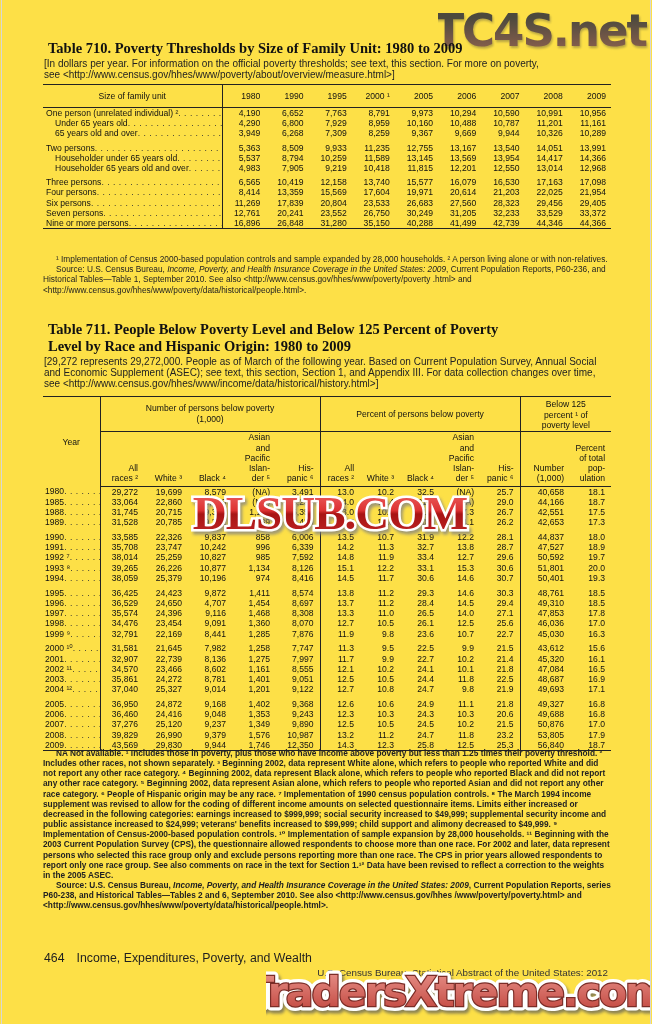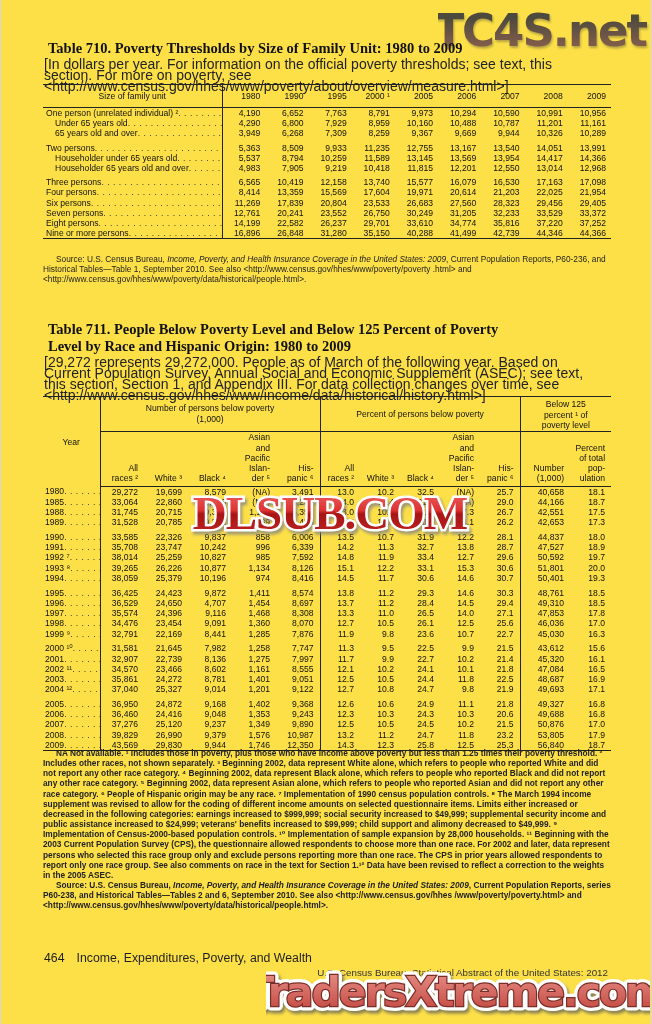--- a/index.html
+++ b/index.html
@@ -8,21 +8,21 @@
   .edge{position:absolute;top:0;bottom:0;width:1px;background:#d7d7d7;}
   .edge.left{left:1px;} .edge.right{right:1px;}
 
   .content{position:absolute;inset:0;z-index:1;}
 
   
   .tbl-title{position:absolute;font-family:"Liberation Serif","DejaVu Serif",serif;
              font-weight:bold;font-size:14.5px;line-height:17px;color:#111;white-space:pre-line;}
   #title710{left:48px;top:40px;width:560px;}
   #title711{left:48px;top:321px;width:560px;}
-  .tbl-note{position:absolute;font-size:14px;line-height:10.9px;color:#222;}
+  .tbl-note{position:absolute;font-size:10px;line-height:10.9px;color:#222;}
   #note710{left:44px;top:59px;width:508px;}
   #note711{left:44px;top:357px;width:556px;}
 
   
   table{border-collapse:collapse;table-layout:fixed;}
   .datatable{position:absolute;left:43px;width:568px;font-size:8.6px;color:#111;}
   #table710{top:84px;}
   #table711{top:396px;}
   .datatable table{width:568px;border-top:1.5px solid #222;border-bottom:1.5px solid #222;}
 
@@ -283,56 +283,40 @@
               <td class="num">26,750</td>
               <td class="num">30,249</td>
               <td class="num">31,205</td>
               <td class="num">32,233</td>
               <td class="num">33,529</td>
               <td class="num">33,372</td>
             </tr>
             <tr>
               <td class="stub">
                 <div class="stubflex">
-                  <span class="lbl">Eight persons</span>
-                  <span class="leader"></span>
-                </div>
-              </td>
-              <td class="num">14,199</td>
-              <td class="num">22,582</td>
-              <td class="num">26,237</td>
-              <td class="num">29,701</td>
-              <td class="num">33,610</td>
-              <td class="num">34,774</td>
-              <td class="num">35,816</td>
-              <td class="num">37,220</td>
-              <td class="num">37,252</td>
-            </tr>
-            <tr>
-              <td class="stub">
-                <div class="stubflex">
                   <span class="lbl">Nine or more persons</span>
                   <span class="leader"></span>
                 </div>
               </td>
               <td class="num">16,896</td>
               <td class="num">26,848</td>
               <td class="num">31,280</td>
               <td class="num">35,150</td>
               <td class="num">40,288</td>
               <td class="num">41,499</td>
               <td class="num">42,739</td>
               <td class="num">44,346</td>
               <td class="num">44,366</td>
             </tr>
           </tbody>
       </table>
     </div>
 
     <div class="footnote" id="foot710">
+      <p>¹ Implementation of Census 2000-based population controls and sample expanded by 28,000 households. ² A person living alone or with non-relatives.</p>
       <p><span>Source: U.S. Census Bureau, </span><span class="ital">Income, Poverty, and Health Insurance Coverage in the United States: 2009</span><span>, Current Population Reports, P60-236, and Historical Tables—Table 1, September 2010. See also &lt;http://www.census.gov/hhes/www/poverty/poverty .html&gt; and &lt;http://www.census.gov/hhes/www/poverty/data/historical/people.html&gt;.</span></p>
     </div>
 
     <div class="tbl-title" id="title711">Table 711. People Below Poverty Level and Below 125 Percent of Poverty
 Level by Race and Hispanic Origin: 1980 to 2009</div>
     <div class="tbl-note" id="note711">[29,272 represents 29,272,000. People as of March of the following year. Based on Current Population Survey, Annual Social and Economic Supplement (ASEC); see text, this section, Section 1, and Appendix III. For data collection changes over time, see &lt;http://www.census.gov/hhes/www/income/data/historical/history.html&gt;]</div>
 
     <div class="datatable" id="table711">
       <table id="t711">
         <colgroup>

